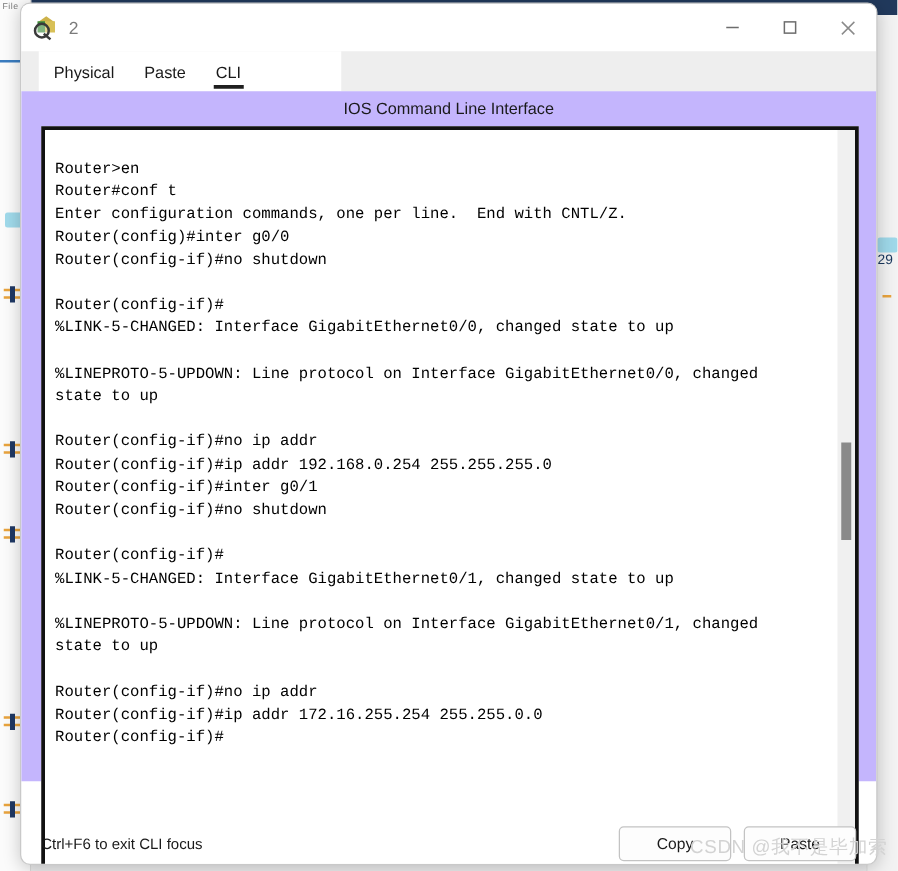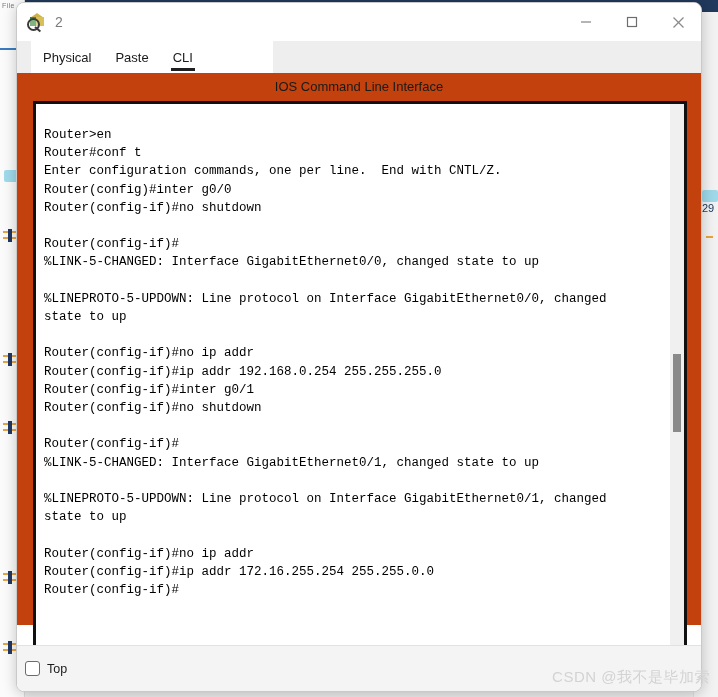--- a/index.html
+++ b/index.html
@@ -215,21 +215,21 @@
     bottom: 2px;
     height: 3px;
     background: transparent;
   }
   .tab.active .tab-underline {
     background: #1f1f1f;
   }
 
   
   #content-panel {
-    background: #c2410c;
+    background: #c4b5fd;
     height: 552px;
     position: relative;
   }
   #cli-heading {
     text-align: center;
     font-size: 13px;
     color: #1a1a1a;
     padding-top: 6px;
     font-family: "Liberation Sans", sans-serif;
   }
@@ -488,21 +488,15 @@
 
     <div id="bottom-bar">
       <div id="cli-focus-hint">Ctrl+F6 to exit CLI focus</div>
       <div id="action-buttons">
         <div class="action-btn">Copy</div>
         <div class="action-btn">Paste</div>
       </div>
     </div>
   </div>
 
-  <div id="footer-bar">
-    <div id="top-checkbox-row">
-      <div id="top-checkbox"></div>
-      <div id="top-checkbox-label">Top</div>
-    </div>
-  </div>
 </div>
 
 <div id="watermark">CSDN @我不是毕加索</div>
 
 </body></html>

